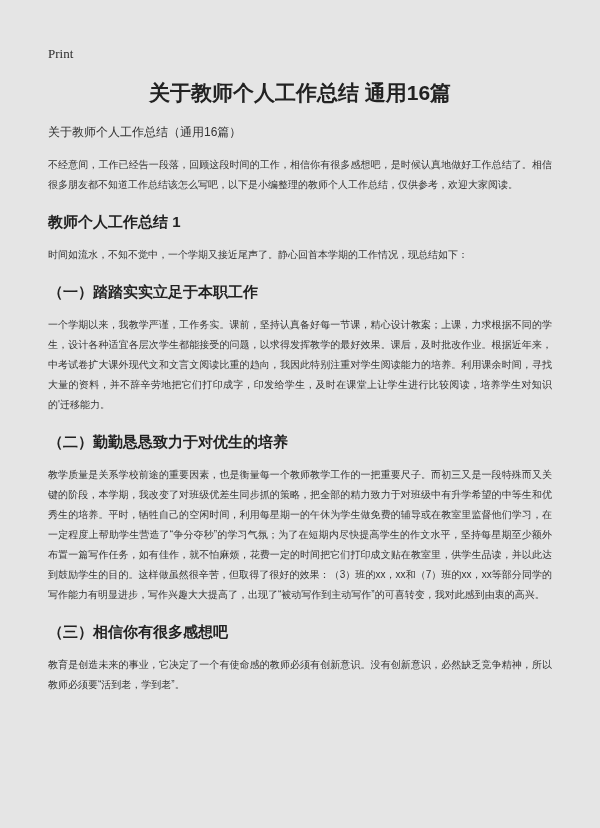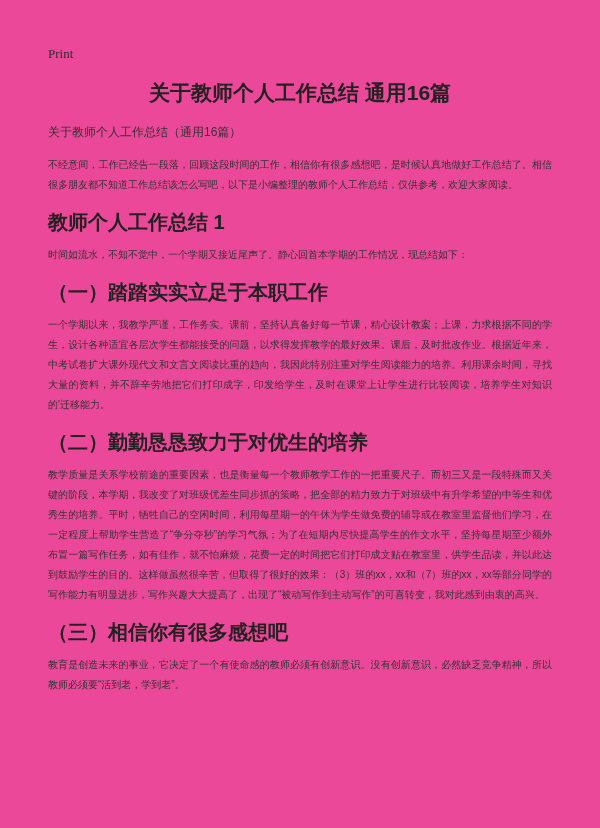--- a/index.html
+++ b/index.html
@@ -2,21 +2,21 @@
 <html><head>
 <meta charset="utf-8">
 <style>
   * { margin: 0; padding: 0; box-sizing: border-box; }
   html, body { background: #ffffff; }
   .page {
     position: relative;
     width: 600px;
     height: 828px;
     margin: 0 auto;
-    background: #ec4899;
+    background: #e5e5e5;
     padding: 44px 48px 0 48px;
     overflow: hidden;
     font-family: "Liberation Sans", sans-serif;
     color: #333333;
   }
   .print-link {
     display: inline-block;
     font-family: "Liberation Serif", serif;
     font-size: 13px;
     color: #2e2e2e;
@@ -39,21 +39,21 @@
   }
   .para {
     margin-top: 13px;
     font-size: 10px;
     line-height: 20px;
     text-align: justify;
     color: #333333;
   }
   .sec-heading {
     margin-top: 17px;
-    font-size: 20px;
+    font-size: 15px;
     line-height: 20px;
     font-weight: bold;
     color: #222222;
   }
 </style>
 </head>
 <body>
 
 <div class="page">
 

